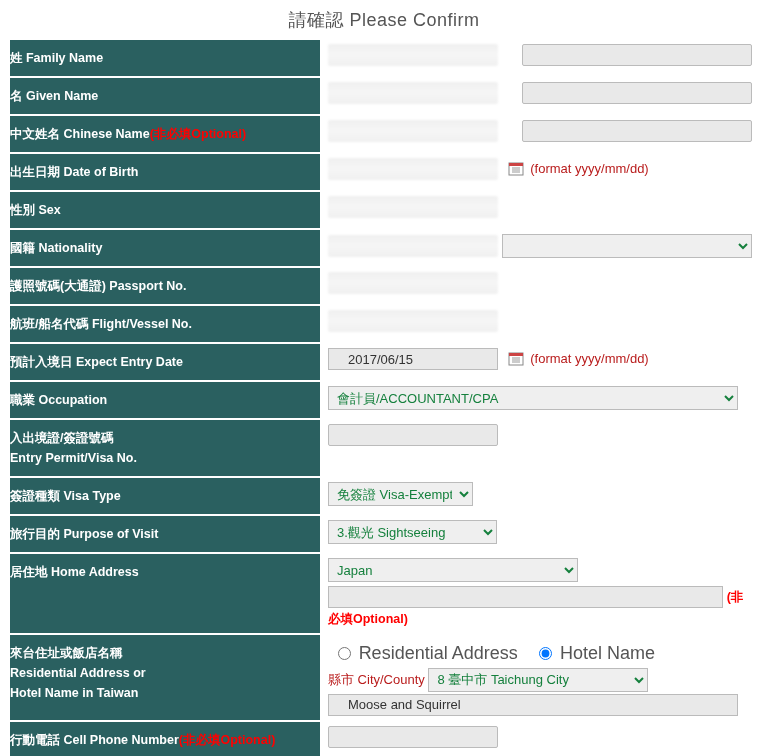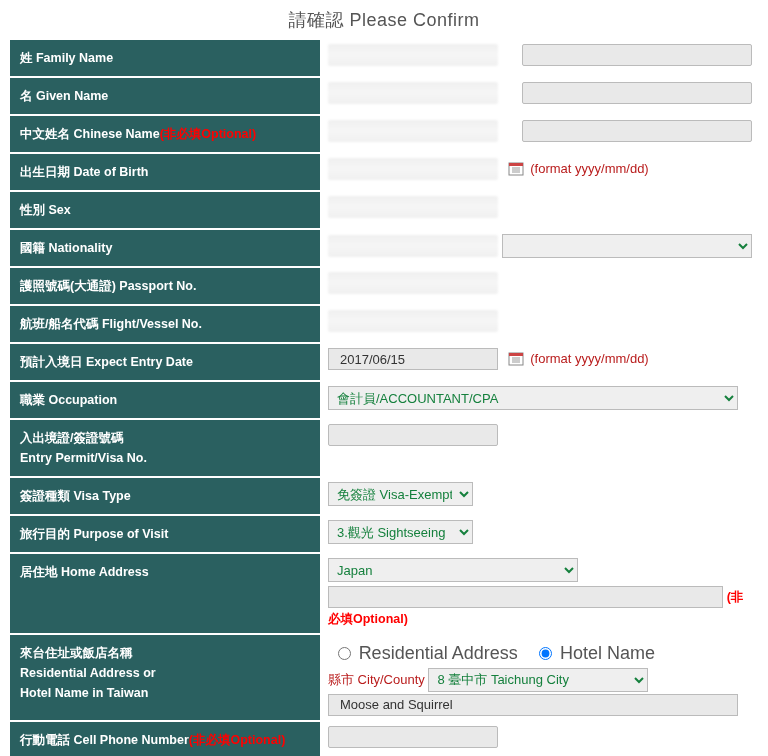--- a/index.html
+++ b/index.html
@@ -22,21 +22,21 @@
   table.form {
     width: 100%;
     border-collapse: separate;
     border-spacing: 2px;
   }
   td.label {
     background: #2a6060;
     color: #fff;
     font-weight: bold;
     font-size: 12.5px;
-    padding: 8px 10px;
+    padding: 8px 0;
     width: 310px;
     vertical-align: top;
     line-height: 1.6;
   }
   td.value {
     background: #fff;
     padding: 4px 6px;
     vertical-align: top;
     line-height: 1.6;
   }
@@ -54,21 +54,21 @@
     vertical-align: middle;
     height: 22px;
     background: #e9e9e9;
     border: 1px solid #bbb;
     border-radius: 2px;
   }
   input[type=text] {
     height: 22px;
     background: #e9e9e9;
     border: 1px solid #bbb;
-    padding: 2px 11px;
+    padding: 2px 19px;
     font-size: 13px;
     color: #333;
     vertical-align: middle;
   }
   select {
     height: 24px;
     background: #efefef;
     border: 1px solid #bbb;
     font-size: 13px;
     color: #15803d;
@@ -191,21 +191,21 @@
     </tr>
     <tr>
       <td class="label">簽證種類 Visa Type</td>
       <td class="value">
         <select style="width:145px"><option>免簽證 Visa-Exempt</option></select>
       </td>
     </tr>
     <tr>
       <td class="label">旅行目的 Purpose of Visit</td>
       <td class="value">
-        <select style="width:145px"><option>3.觀光 Sightseeing</option></select>
+        <select style="width:169px"><option>3.觀光 Sightseeing</option></select>
       </td>
     </tr>
     <tr>
       <td class="label">居住地 Home Address</td>
       <td class="value">
         <select style="width:250px"><option>Japan</option></select><br>
         <div style="margin-top:4px">
           <input type="text" style="width: 395px;">
           <span class="opt" style="vertical-align:middle">(非必填Optional)</span>
         </div>

